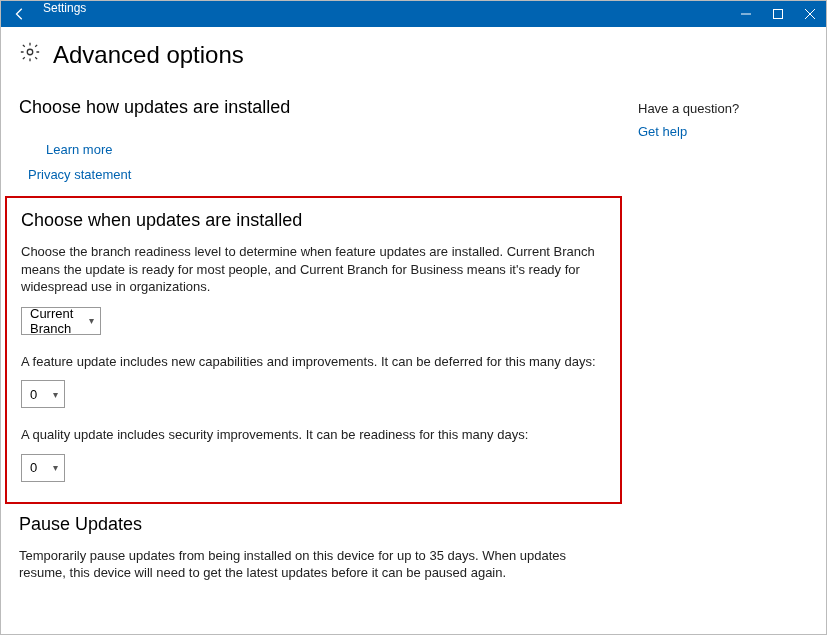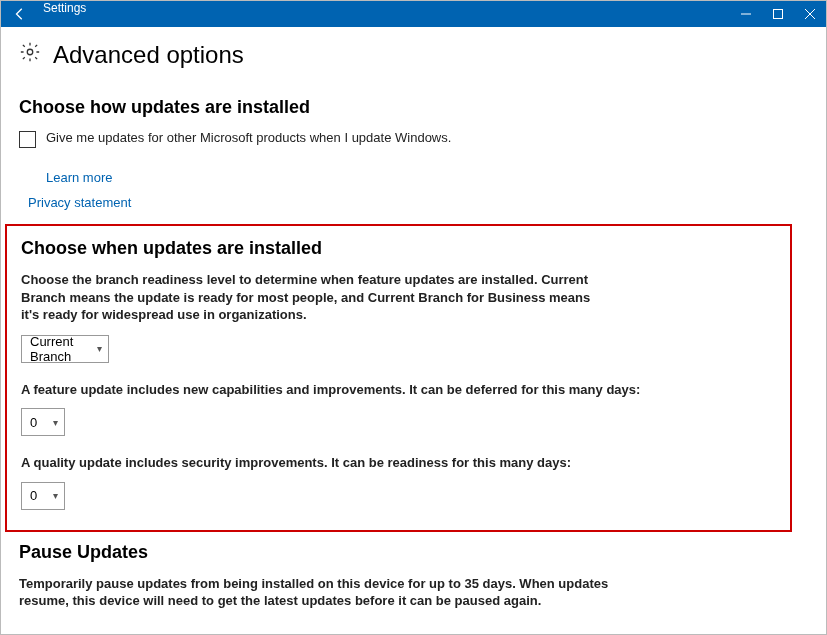--- a/index.html
+++ b/index.html
@@ -44,35 +44,34 @@
     height: 26px;
     display: flex;
     align-items: center;
     justify-content: center;
     cursor: pointer;
   }
   .content {
     display: flex;
     padding: 14px 18px 0 18px;
     height: calc(100% - 26px);
-    flex-direction: column;
   }
   .main { flex: 1; padding-right: 16px; }
   .sidebar { width: 170px; padding-top: 60px; }
   .page-heading {
     font-size: 24px;
     font-weight: 400;
     margin-bottom: 28px;
     display: flex;
     align-items: center;
     gap: 12px;
   }
   h2.section {
     font-size: 18px;
-    font-weight: 700;
+    font-weight: 400;
     margin-bottom: 12px;
   }
   .check-row {
     display: flex;
     align-items: flex-start;
     gap: 10px;
     margin-bottom: 10px;
   }
   .checkbox {
     width: 17px;
@@ -87,35 +86,35 @@
   .link { color: #0063B1; font-size: 13px; cursor: pointer; }
   .indent-link { margin-left: 27px; margin-top: -6px; margin-bottom: 10px; }
   .privacy-link { margin-left: 9px; margin-top: 10px; margin-bottom: 14px; }
   .highlight-block {
     border: 2px solid #cc0000;
     padding: 12px 12px 16px 12px;
     margin-left: -14px;
     padding-left: 14px;
     margin-bottom: 10px;
   }
-  .body-txt { font-size: 13px; color: #222; line-height: 1.35; margin-bottom: 10px; font-weight: bold; }
+  .body-txt { font-size: 13px; color: #222; line-height: 1.35; margin-bottom: 10px; }
   .dropdown {
     display: inline-flex;
     align-items: center;
     justify-content: space-between;
     border: 1.5px solid #999;
     height: 28px;
     padding: 0 6px 0 8px;
     font-size: 13px;
     cursor: pointer;
     background: #fff;
     margin-bottom: 18px;
   }
   .dropdown.small { width: 44px; }
-  .dropdown.branch { width: 88px; }
+  .dropdown.branch { width: 80px; }
   .chev { font-size: 10px; color: #555; margin-left: 6px; }
   .sidebar h3 { font-size: 13px; font-weight: 400; color: #222; margin-bottom: 8px; }
 </style>
 </head>
 <body>
 
 <div class="titlebar">
   <div class="back">
     <svg width="14" height="14" viewBox="0 0 16 16">
         <path d="M10 2 L4 8 L10 14" stroke="#fff" stroke-width="1.5" fill="none"></path>
@@ -150,24 +149,20 @@
         <svg width="22" height="22" viewBox="0 0 24 24" fill="none" stroke="#333" stroke-width="1.4">
           <circle cx="12" cy="12" r="3"></circle>
           <path d="M12 2v3M12 19v3M4.2 4.2l2.1 2.1M17.7 17.7l2.1 2.1M2 12h3M19 12h3M4.2 19.8l2.1-2.1M17.7 6.3l2.1-2.1"></path>
         </svg>
       </span>
       <span>Advanced options</span>
     </div>
 
     <h2 class="section">Choose how updates are installed</h2>
 
-    <div class="check-row">
-      <div class="checkbox"></div>
-      <div class="check-label">Give me updates for other Microsoft products when I update Windows.</div>
-    </div>
 
     <div style="height:18px"></div>
 
     <div class="indent-link"><span class="link">Learn more</span></div>
 
     <div class="privacy-link"><span class="link">Privacy statement</span></div>
 
     <div class="highlight-block">
       <h2 class="section">Choose when updates are installed</h2>
       <div class="body-txt" style="max-width:580px">Choose the branch readiness level to determine when feature updates are installed. Current Branch means the update is ready for most people, and Current Branch for Business means it's ready for widespread use in organizations.</div>

